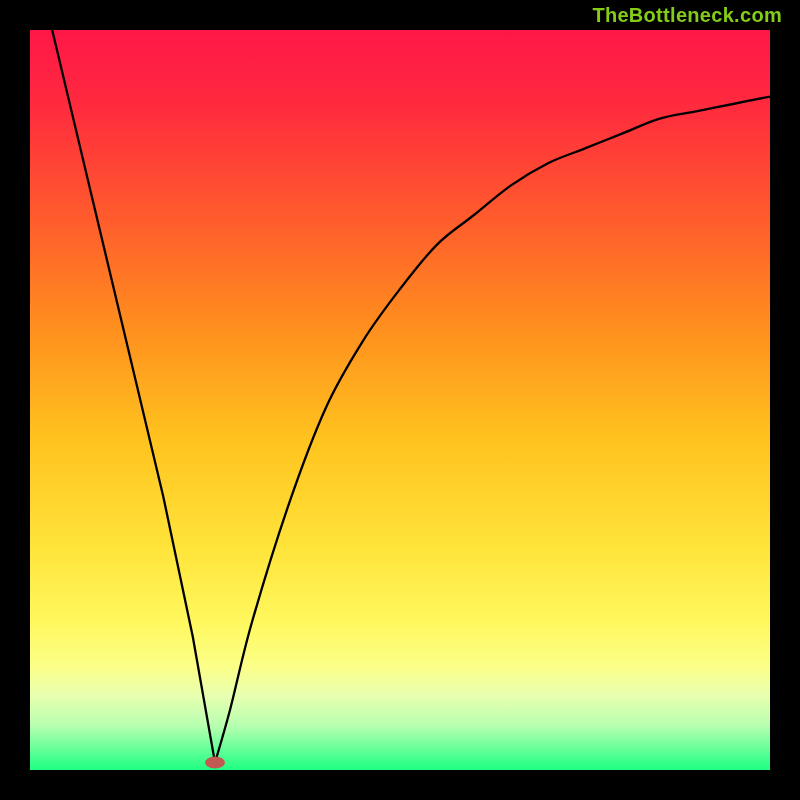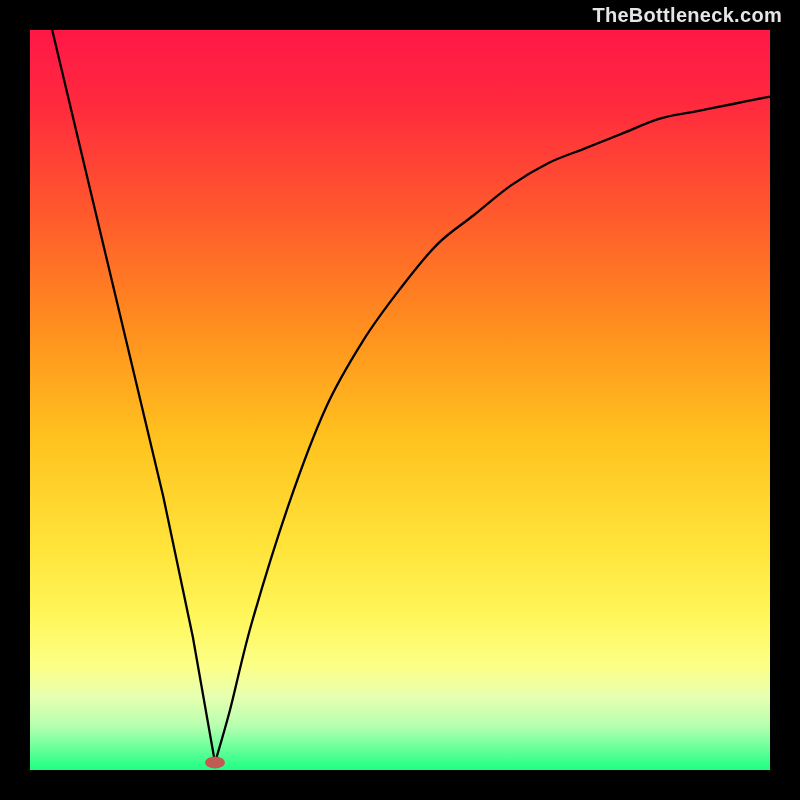--- a/index.html
+++ b/index.html
@@ -28,21 +28,21 @@
     position: absolute;
     left: 0; top: 0;
     width: 100%; height: 100%;
   }
   .watermark {
     position: absolute;
     top: 4px;
     right: 18px;
     font-size: 20px;
     font-weight: 600;
-    color: #e5e5e5;
+    color: #84cc16;
     letter-spacing: 0.3px;
   }
   svg.curve {
     position: absolute;
     left: 0; top: 0;
     width: 100%; height: 100%;
     overflow: visible;
   }
 </style>
 </head>

